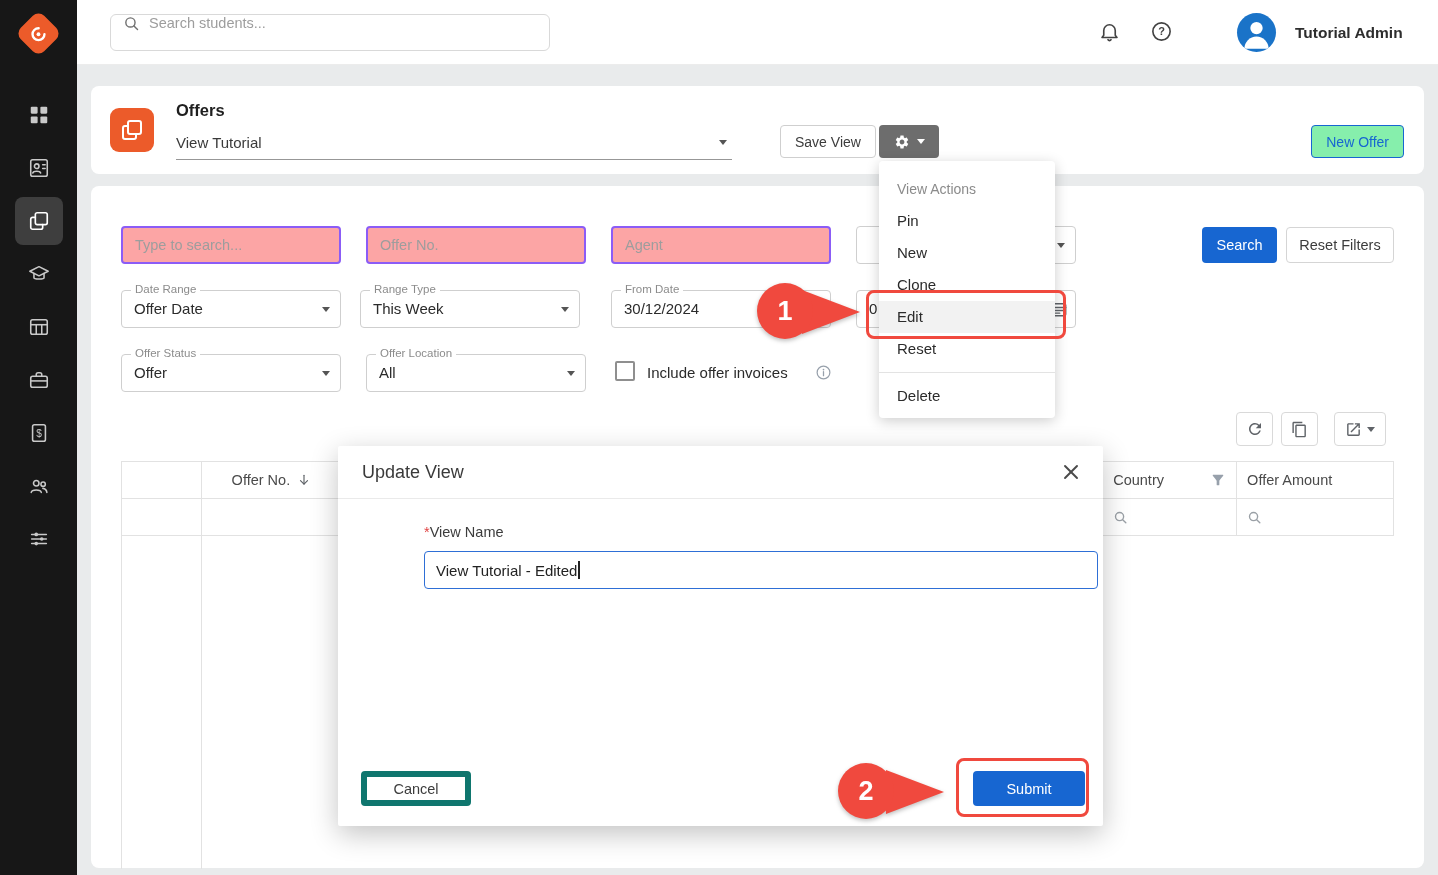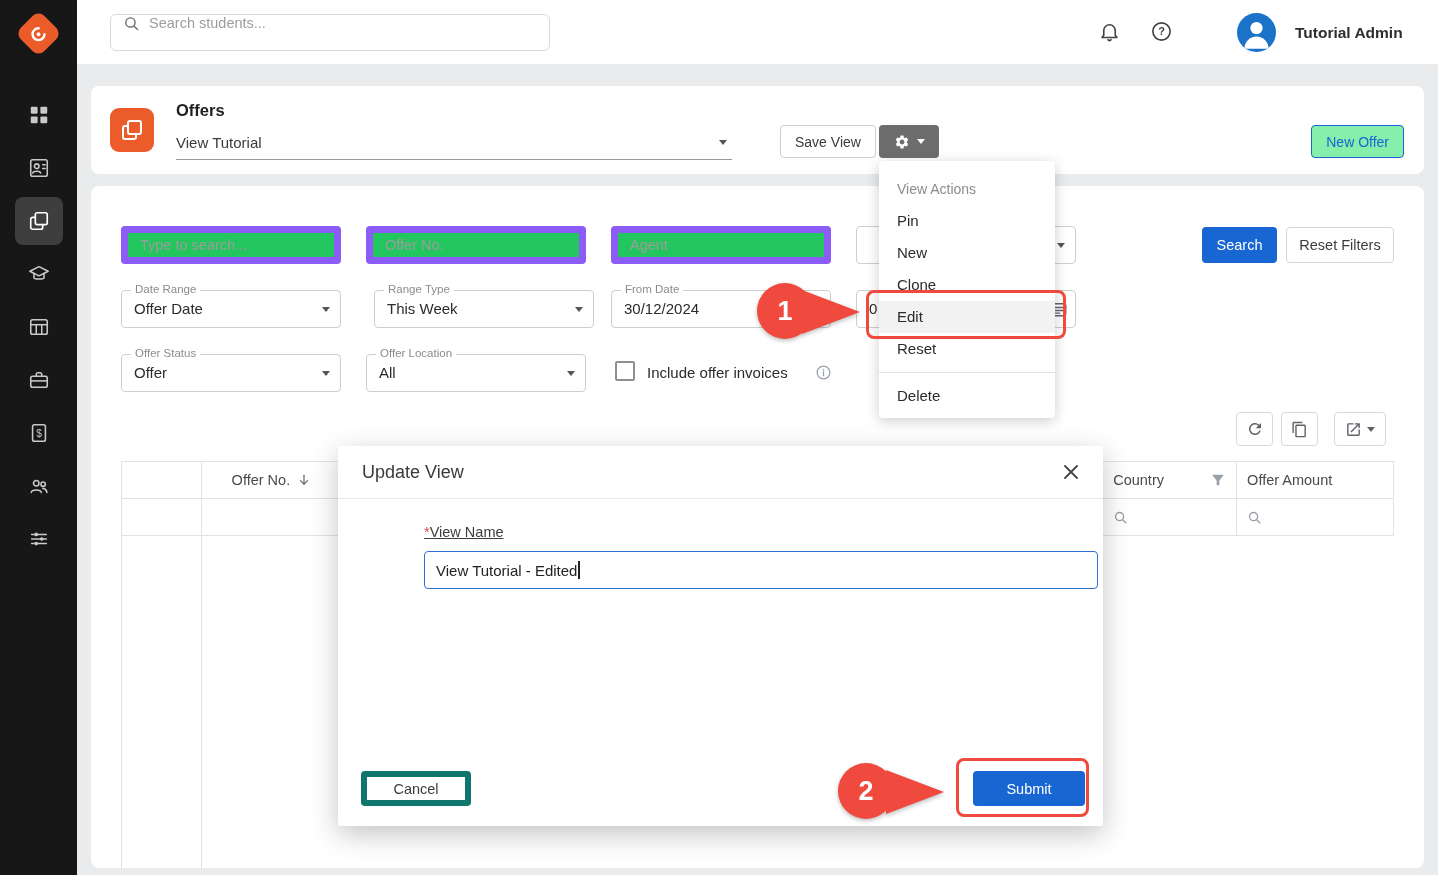--- a/index.html
+++ b/index.html
@@ -52,22 +52,22 @@
   
   .menu { position:absolute; left:879px; top:161px; width:176px; background:#fff; border-radius:4px;
     box-shadow:0 3px 14px rgba(0,0,0,.2); z-index:40; padding:6px 0; }
   .menu-header { height:38px; line-height:44px; padding:0 18px; font-size:14px; color:#8b8b8b; }
   .menu-item { height:32px; line-height:32px; padding:0 18px; font-size:15px; color:#2b2b2b; cursor:pointer; }
   .menu-item.highlight { background:#f2f2f2; }
   .menu-divider { height:1px; background:#e3e3e3; margin:7px 0; }
 
   
   .panel { position:absolute; left:91px; top:186px; width:1333px; height:682px; background:#fff; border-radius:8px; }
-  .plain-input { position:absolute; width:220px; height:38px; border:7px solid #8b5cf6; border-radius:4px;
-    padding:0 12px; font-size:14.5px; color:#2b2b2b; outline:none; background:#22c55e; }
+  .plain-input { position:absolute; width:220px; height:38px; border:2px solid #8b5cf6; border-radius:4px;
+    padding:0 12px; font-size:14.5px; color:#2b2b2b; outline:none; background:#fca5a5; }
   .field { position:absolute; width:220px; height:38px; border:1px solid #cfcfcf; border-radius:4px; background:#fff; cursor:pointer; }
   .field .flabel { position:absolute; top:-8px; left:9px; background:#fff; padding:0 4px; font-size:11.5px; color:#8c8c8c; }
   .field .fvalue { position:absolute; left:12px; top:0; line-height:36px; font-size:15px; color:#2b2b2b; white-space:nowrap; }
   .field .fcaret { position:absolute; right:10px; top:16px; color:#555; }
   .field .ficon { position:absolute; right:7px; top:9px; }
   .search-btn { position:absolute; left:1111px; top:41px; width:75px; height:36px; background:#1766d1; color:#fff;
     border:none; border-radius:4px; font-size:14.5px; }
   .reset-btn { position:absolute; left:1195px; top:41px; width:108px; height:36px; background:#fff; color:#3c3c3c;
     border:1px solid #d5d5d5; border-radius:4px; font-size:14.5px; }
   .checkbox { position:absolute; left:524px; top:175px; width:20px; height:20px; border:2px solid #8f8f8f;
@@ -88,21 +88,21 @@
   .c2 { width:762px; } .c3 { width:134px; } .c4 { width:157px; }
   .tbody { position:relative; height:333px; border-left:1px solid #e2e2e2; }
   .tbody .vline { position:absolute; top:0; bottom:0; left:79px; width:1px; background:#e2e2e2; }
 
   
   .modal { position:absolute; left:338px; top:446px; width:765px; height:380px; background:#fff; border-radius:2px;
     box-shadow:0 8px 28px rgba(0,0,0,.24); z-index:60; }
   .modal-header { height:53px; border-bottom:1px solid #eaeaea; display:flex; align-items:center; padding:16px 24px; }
   .modal-title { font-size:18px; font-weight:500; color:#3a3a3a; }
   .modal-close { margin-left:auto; cursor:pointer; display:flex; align-items:center; }
-  .field-label { position:absolute; left:86px; top:78px; font-size:14.5px; color:#3c3c3c;text-decoration:underline; }
+  .field-label { position:absolute; left:86px; top:78px; font-size:14.5px; color:#3c3c3c; }
   .req { color:#e04343; }
   .modal-input { position:absolute; left:86px; top:105px; width:674px; height:38px; border:1.5px solid #2e6fd6;
     border-radius:4px; display:flex; align-items:center; padding:0 11px; font-size:15px; color:#222; cursor:text; }
   .text-caret { display:inline-block; width:1.5px; height:18px; background:#222; margin-left:1px; }
   .cancel-btn { position:absolute; left:23px; top:325px; width:110px; height:35px; border:6px solid #0f766e;
     border-radius:4px; background:#fff; font-size:14.5px; color:#3c3c3c; }
   .submit-btn { position:absolute; left:635px; top:325px; width:112px; height:35px; background:#1766d1; border:none;
     border-radius:4px; color:#fff; font-size:14.5px; }
 
   
@@ -290,21 +290,21 @@
   </button>
   <button class="reset-btn">
     <span>Reset Filters</span>
   </button>
 
   <div class="field" style="left:30px; top:104px;">
     <span class="flabel">Date Range</span>
     <span class="fvalue">Offer Date</span>
     <span class="fcaret caret-down"></span>
   </div>
-  <div class="field" style="left:283px; top:104px;">
+  <div class="field" style="left:269px; top:104px;">
     <span class="flabel">Range Type</span>
     <span class="fvalue">This Week</span>
     <span class="fcaret caret-down"></span>
   </div>
   <div class="field" style="left:520px; top:104px;">
     <span class="flabel">From Date</span>
     <span class="fvalue">30/12/2024</span>
   </div>
   <div class="field" style="left:765px; top:104px;">
     <span class="fvalue">0</span>

